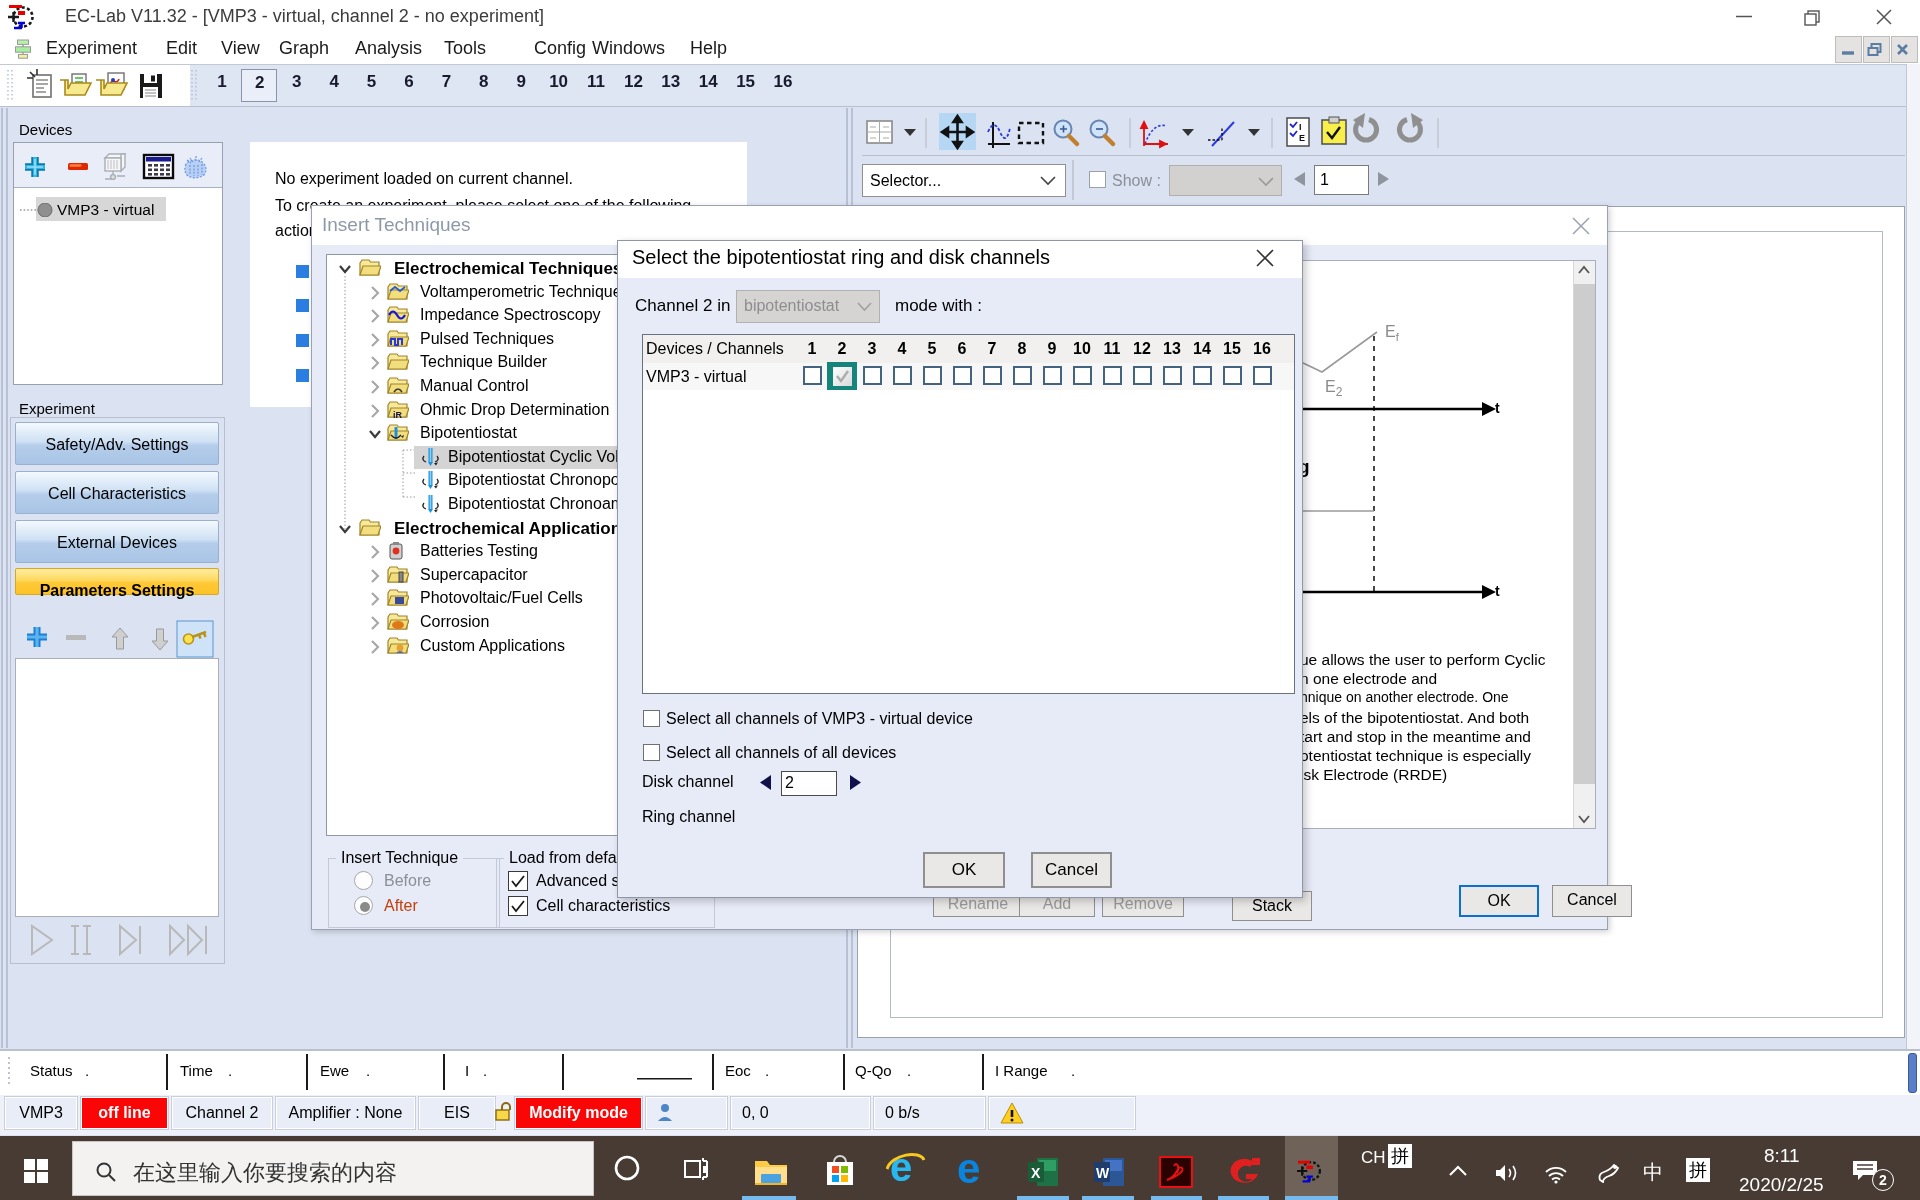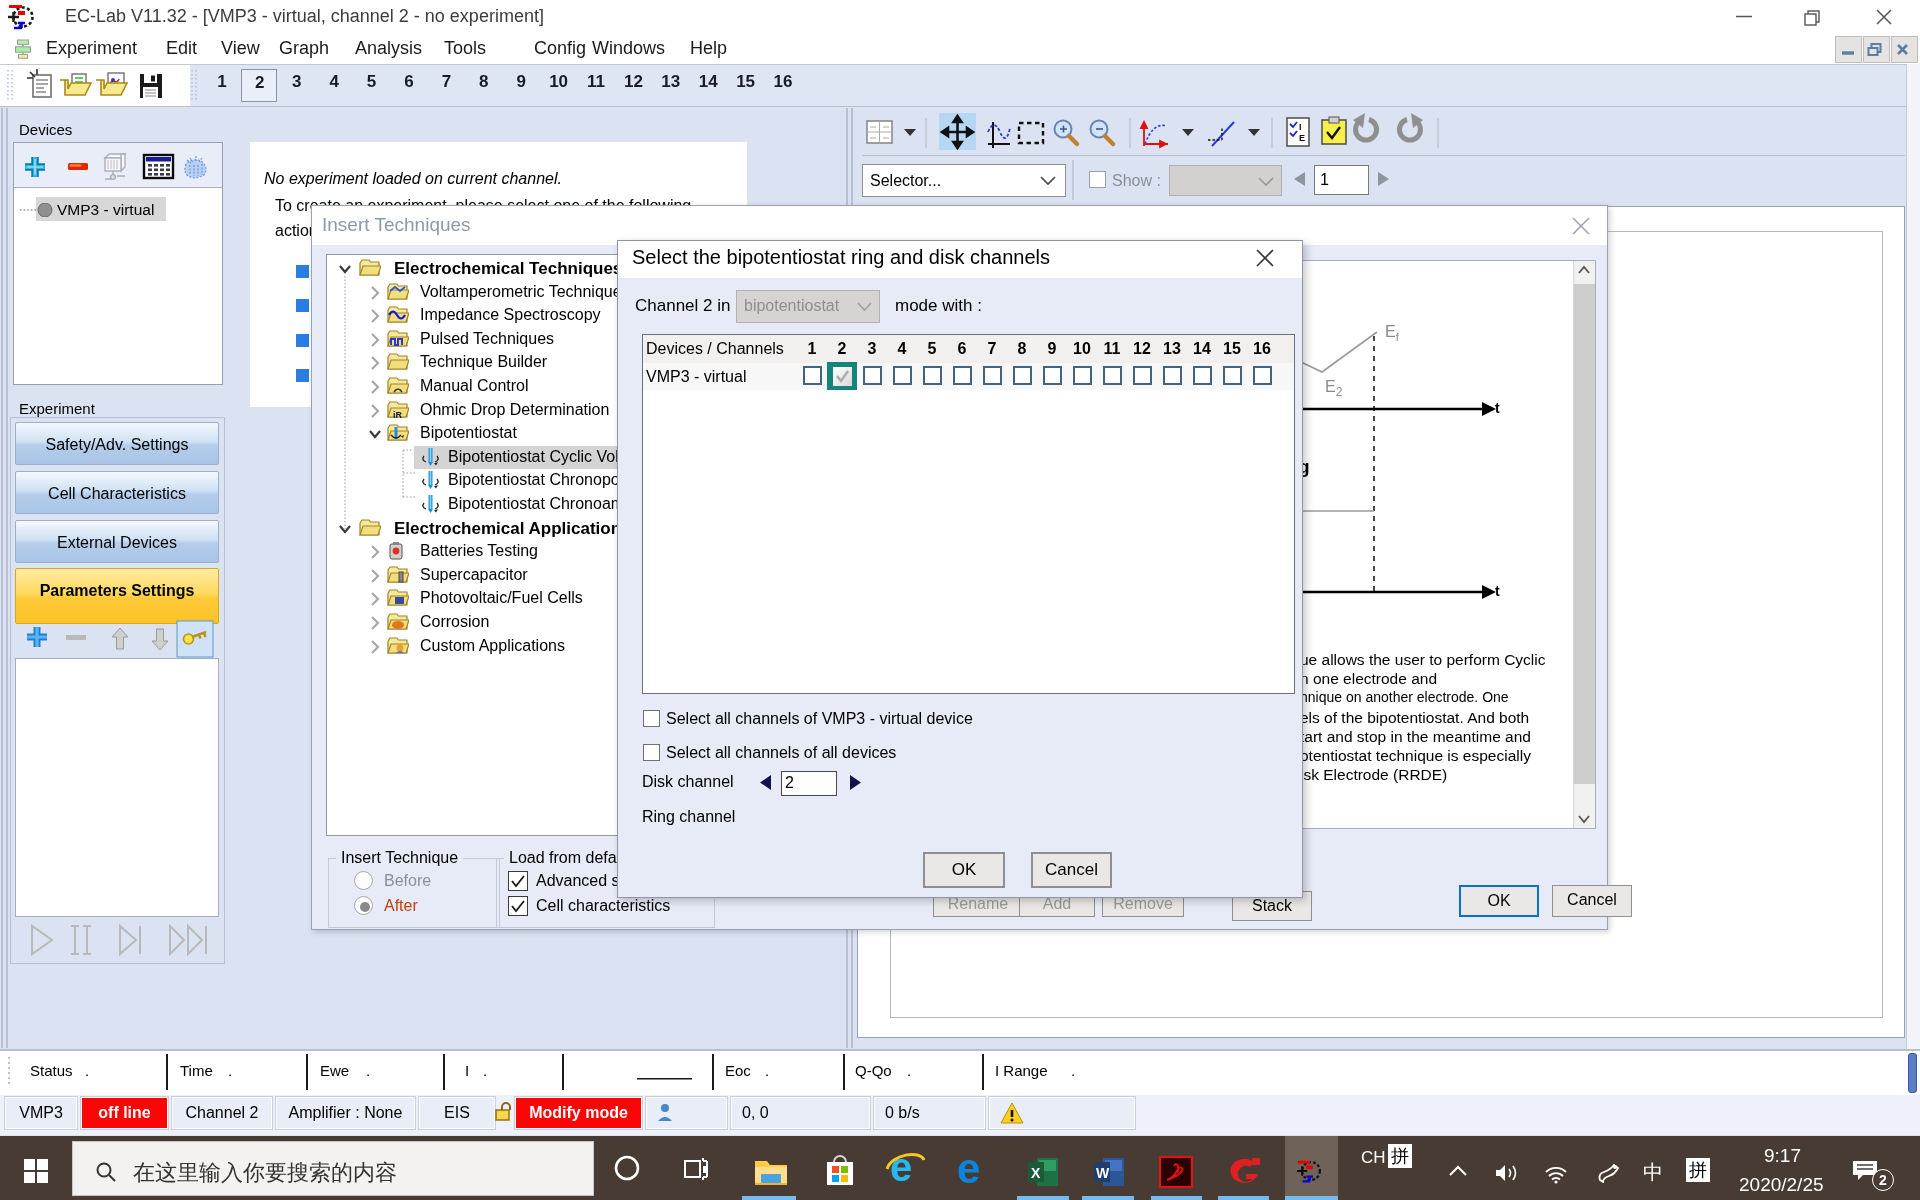--- a/index.html
+++ b/index.html
@@ -171,21 +171,21 @@
 
 <div class="abs t15" style="left:19px;top:400px;">Experiment</div>
 <div class="abs" style="left:10px;top:417px;width:215px;height:547px;border:1px solid #b7bfd0;"></div>
 <div class="abs expbtn" style="left:15px;top:422px;">Safety/Adv. Settings</div>
 <div class="abs expbtn" style="left:15px;top:471px;">Cell Characteristics</div>
 <div class="abs expbtn" style="left:15px;top:520px;">External Devices</div>
 <div class="abs expbtn ylw" style="left:15px;top:568px;">Parameters Settings</div>
 <style>
 .expbtn { width:204px;height:43px;line-height:43px;text-align:center;font-size:16px;color:#000;
   background:linear-gradient(#f4f9fe,#cfe1f4 45%,#b5cdea 55%,#a8c4e6);border:1px solid #9ab0cc;border-radius:2px;}
-.ylw { height:56px;line-height:44px;font-weight:bold;background:linear-gradient(#ffeca2,#ffd95e 45%,#fec937 55%,#fdc227);border:1px solid #d8a820;}
+.ylw { height:27px;line-height:44px;font-weight:bold;background:linear-gradient(#ffeca2,#ffd95e 45%,#fec937 55%,#fdc227);border:1px solid #d8a820;}
 </style>
 <svg class="abs" style="left:20px;top:620px;" width="200" height="38" viewBox="0 0 200 38">
   <path d="M17 7 v20 M7 17 h20" stroke="#1d7fd4" stroke-width="7"></path>
   <path d="M17 7 v20 M7 17 h20" stroke="#5ab4f0" stroke-width="3.2"></path>
   <rect x="46" y="15" width="20" height="5" fill="#b9b9b9"></rect>
   <path d="M100 8 l8 9 h-4.5 v12 h-7 v-12 h-4.5 z" fill="#cfcfcf" stroke="#9a9a9a"></path>
   <path d="M140 30 l-8-9 h4.5 v-12 h7 v12 h4.5 z" fill="#cfcfcf" stroke="#9a9a9a"></path>
   <rect x="157" y="1" width="36" height="36" fill="#cfe3f8" stroke="#5a96d0"></rect>
   <g transform="translate(163,10)">
     <circle cx="5.5" cy="9" r="5" fill="#ffe24a" stroke="#b8921a" stroke-width="1.6"></circle>
@@ -281,21 +281,21 @@
 <div class="abs t16" style="left:1320px;top:171px;">1</div>
 <svg class="abs" style="left:1377px;top:171px;" width="14" height="16">
     <path d="M1 1 l11 7 -11 7 z" fill="#8f959f"></path>
   </svg>
 
 <div class="abs" style="left:857px;top:206px;width:1048px;height:832px;background:#ffffff;border:1px solid #9aa2b0;"></div>
 <div class="abs" style="left:890px;top:231px;width:993px;height:787px;border:1px solid #b4bac4;"></div>
 <div class="abs" style="left:1906px;top:64px;width:14px;height:985px;background:#f2f4f9;border-left:1px solid #c2c8d4;"></div>
 
 <div class="abs" style="left:250px;top:142px;width:497px;height:265px;background:#ffffff;"></div>
-<div class="abs t16" style="left:264px;top:170px;font-style:italic;">No experiment loaded on current channel.</div>
+<div class="abs t16" style="left:275px;top:170px;">No experiment loaded on current channel.</div>
 <div class="abs t16" style="left:275px;top:197px;">To create an experiment, please select one of the following</div>
 <div class="abs t16" style="left:275px;top:222px;">actions:</div>
 <div class="abs" style="left:296px;top:265px;width:13px;height:13px;background:#2a7de1;"></div>
 <div class="abs" style="left:296px;top:299px;width:13px;height:13px;background:#2a7de1;"></div>
 <div class="abs" style="left:296px;top:334px;width:13px;height:13px;background:#2a7de1;"></div>
 <div class="abs" style="left:296px;top:369px;width:13px;height:13px;background:#2a7de1;"></div>
 
 <div class="abs" style="left:311px;top:205px;width:1297px;height:725px;background:#e7eaf7;border:1px solid #9aa2b2;box-shadow:2px 2px 6px rgba(0,0,0,0.18);"></div>
 <div class="abs" style="left:312px;top:206px;width:1295px;height:39px;background:#ffffff;"></div>
 <div class="abs" style="left:322px;top:214px;font-size:19px;color:#8d99a8;">Insert Techniques</div>
@@ -742,20 +742,20 @@
     <div class="abs" style="left: 1544px; top: 28px;"><svg width="24" height="20" viewBox="0 0 24 20">
         <path d="M2 8 a14 14 0 0 1 20 0 M5 12 a10 10 0 0 1 14 0 M8 15.5 a6 6 0 0 1 8 0" stroke="#fff" stroke-width="1.8" fill="none"></path>
         <circle cx="12" cy="18" r="1.6" fill="#fff"></circle>
       </svg></div>
     <div class="abs" style="left: 1597px; top: 27px;"><svg width="24" height="20" viewBox="0 0 24 20">
         <path d="M3 17 q-2-6 4-8 q6-2 10-7 l4 3 q-3 6-9 8 q-6 2-6 6 z" fill="none" stroke="#fff" stroke-width="1.8"></path>
         <circle cx="18" cy="4" r="2" fill="#fff"></circle>
       </svg></div>
     <div class="abs" style="left: 1643px; top: 23px; font: 20px &quot;Liberation Sans&quot;; color: rgb(255, 255, 255);">中</div>
     <div class="abs" style="left: 1686px; top: 22px; width: 24px; height: 24px; background: rgb(255, 255, 255); font: 18px / 24px &quot;Liberation Sans&quot;; text-align: center;">拼</div>
-    <div class="abs" style="left: 1764px; top: 9px; font: 19px &quot;Liberation Sans&quot;; color: rgb(255, 255, 255);">9:17</div>
+    <div class="abs" style="left: 1764px; top: 9px; font: 19px &quot;Liberation Sans&quot;; color: rgb(255, 255, 255);">8:11</div>
     <div class="abs" style="left: 1739px; top: 38px; font: 19px &quot;Liberation Sans&quot;; color: rgb(255, 255, 255);">2020/2/25</div>
     <div class="abs" style="left: 1851px; top: 23px;"><svg width="30" height="26" viewBox="0 0 30 26">
         <path d="M2 2 h24 v14 h-14 l-5 5 v-5 h-5 z" fill="#fff"></path>
         <path d="M6 6 h16 M6 10 h16" stroke="#473b34" stroke-width="1.6"></path>
       </svg></div>
     <div class="abs" style="left: 1872px; top: 33px; width: 22px; height: 22px; background: rgb(71, 59, 52); border: 1.6px solid rgb(255, 255, 255); border-radius: 50%; font: bold 14px / 20px &quot;Liberation Sans&quot;; color: rgb(255, 255, 255); text-align: center;">2</div>
   </div>
 
 </body></html>

